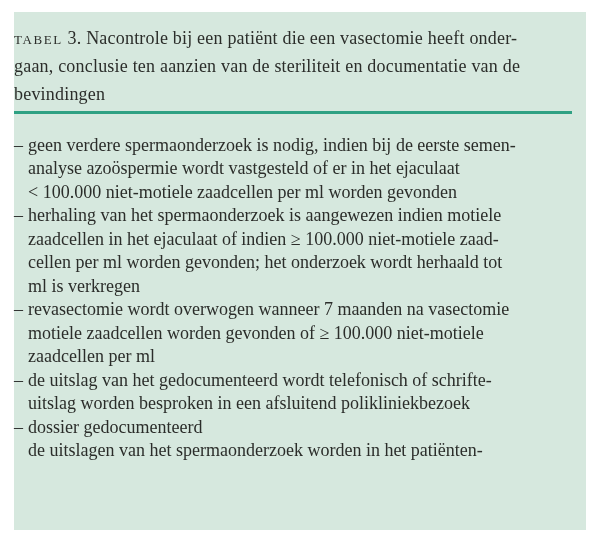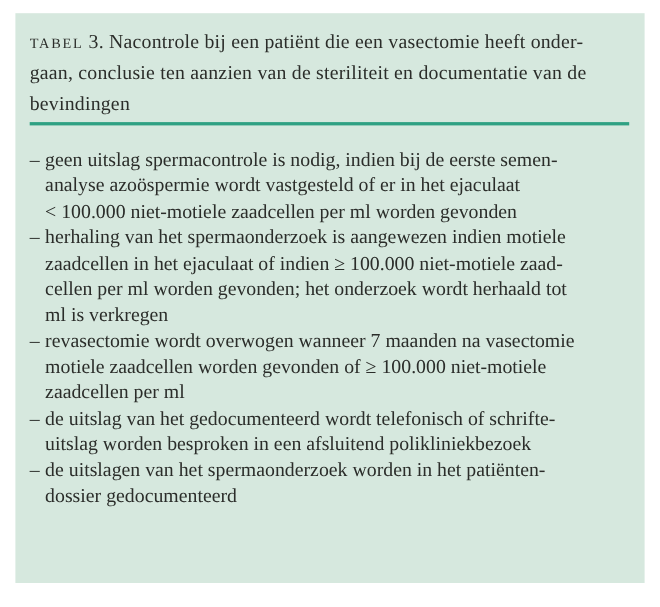--- a/index.html
+++ b/index.html
@@ -15,21 +15,21 @@
     font-family:"Liberation Serif", serif;
     color:var(--text);
     position:relative;
     overflow:hidden;
   }
   .card{
     position:absolute;
     left:14px; top:12px;
     width:572px; height:518px;
     background:var(--card-bg);
-    padding:12px 14px 0 13px;
+    padding:12px 14px 0 0;
   }
   .caption{
     font-size:18px;
     line-height:28px;
     letter-spacing:0.2px;
   }
   .caption-line{white-space:nowrap;}
   .smallcaps{
     font-variant:small-caps;
     letter-spacing:1.6px;
@@ -68,21 +68,21 @@
     <div class="caption-line">bevindingen</div>
   </div>
 
   <div class="rule"></div>
 
   <ul class="findings">
 
     <li class="item">
       <span class="marker">–</span>
       <div class="lines">
-        <div class="line">geen uitslag spermacontrole is nodig, indien bij de eerste semen-</div>
+        <div class="line">geen verdere spermaonderzoek is nodig, indien bij de eerste semen-</div>
         <div class="line">analyse azoöspermie wordt vastgesteld of er in het ejaculaat</div>
         <div class="line">&lt; 100.000 niet-motiele zaadcellen per ml worden gevonden</div>
       </div>
     </li>
 
     <li class="item">
       <span class="marker">–</span>
       <div class="lines">
         <div class="line">herhaling van het spermaonderzoek is aangewezen indien motiele</div>
         <div class="line">zaadcellen in het ejaculaat of indien ≥ 100.000 niet-motiele zaad-</div>
@@ -104,19 +104,19 @@
       <span class="marker">–</span>
       <div class="lines">
         <div class="line">de uitslag van het gedocumenteerd wordt telefonisch of schrifte-</div>
         <div class="line">uitslag worden besproken in een afsluitend polikliniekbezoek</div>
       </div>
     </li>
 
     <li class="item">
       <span class="marker">–</span>
       <div class="lines">
+        <div class="line">dossier gedocumenteerd</div>
         <div class="line">de uitslagen van het spermaonderzoek worden in het patiënten-</div>
-        <div class="line">dossier gedocumenteerd</div>
       </div>
     </li>
 
   </ul>
 </div>
 
 </body></html>

